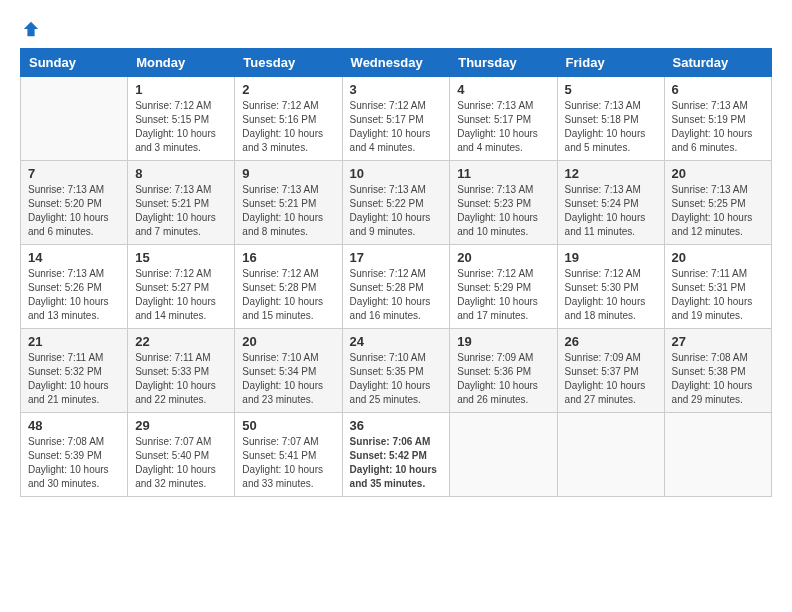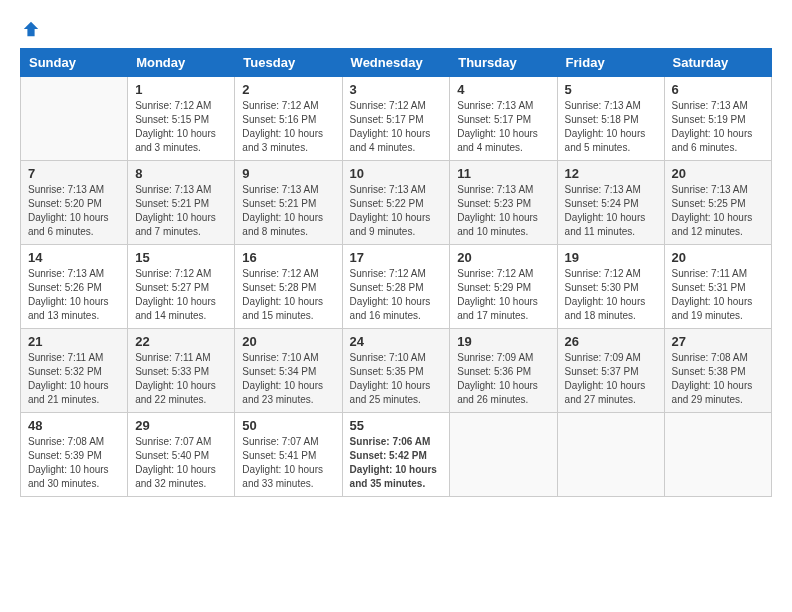--- a/index.html
+++ b/index.html
@@ -335,21 +335,21 @@
 and 32 minutes.</div>
         </td>
         <td>
           <div class="day-number">50</div>
           <div class="day-info" style="white-space: pre-line;">Sunrise: 7:07 AM
 Sunset: 5:41 PM
 Daylight: 10 hours
 and 33 minutes.</div>
         </td>
         <td>
-          <div class="day-number">55</div>
+          <div class="day-number">36</div>
           <div class="day-info" style="white-space: pre-line; font-weight: bold;">Sunrise: 7:06 AM
 Sunset: 5:42 PM
 Daylight: 10 hours
 and 35 minutes.</div>
         </td>
         <td class="empty"></td>
         <td class="empty"></td>
         <td class="empty"></td>
       </tr>
     </tbody>

